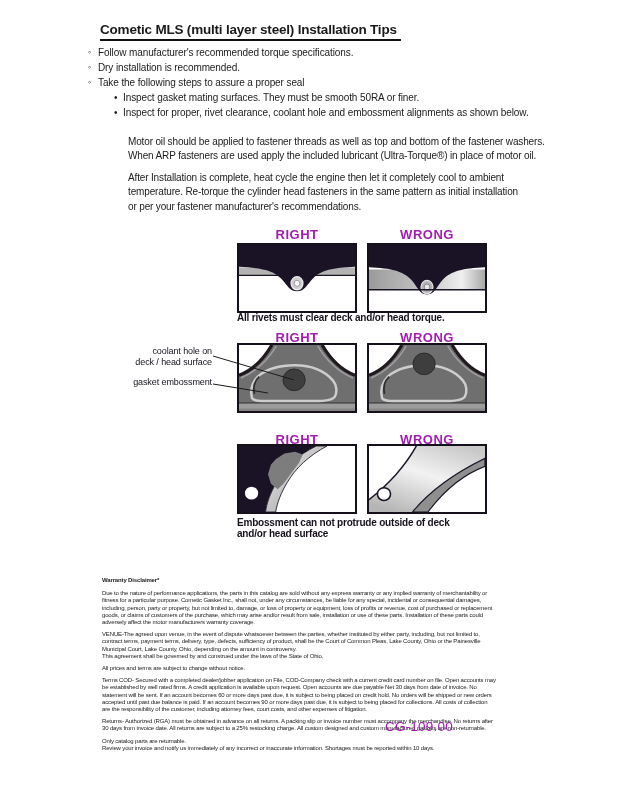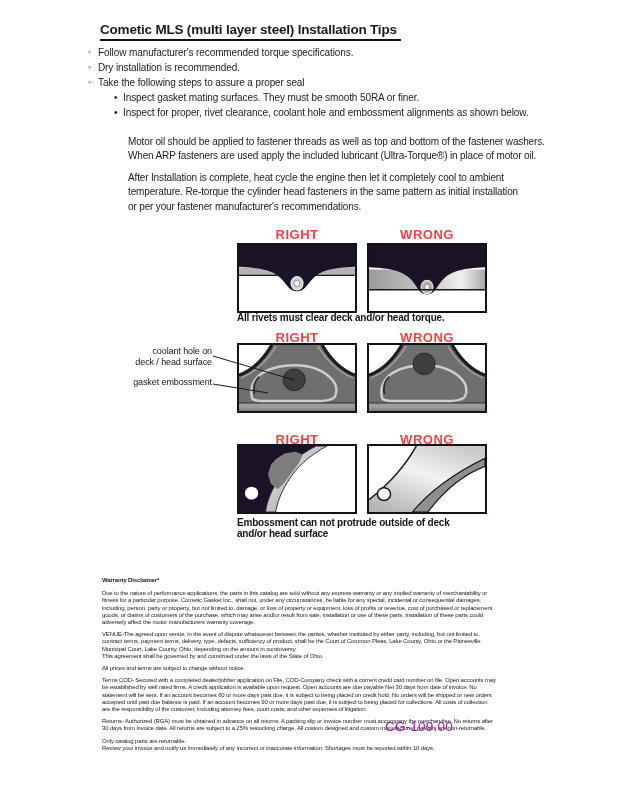--- a/index.html
+++ b/index.html
@@ -26,21 +26,21 @@
   .tip-row .marker{width:10px;flex:0 0 10px;font-size:9px;}
   .tip-row.sub{padding-left:26px;}
   .tip-row.sub .marker{width:9px;flex:0 0 9px;font-size:10px;}
 
   .diesel-heading{left:100px;top:117px;font-size:12.5px;font-weight:bold;letter-spacing:-0.2px;}
   .body-copy{left:100px;top:135px;width:470px;font-size:10px;line-height:14.4px;letter-spacing:-0.15px;margin-left:28px;}
   .body-copy p{margin:0 0 7px 0;}
 
   .dlabel{
     width:120px;text-align:center;
-    font-size:13px;font-weight:bold;letter-spacing:0.5px;color:#ef4444;
+    font-size:13px;font-weight:bold;letter-spacing:0.5px;color:#a21caf;
   }
   .dbox{
     width:116px;height:62px;
     border:2px solid #151019;
     background:#fff;line-height:0;
   }
   .dbox.tall{height:66px;}
   .dbox svg{width:100%;height:100%;}
   .dcaption{font-size:10px;font-weight:bold;letter-spacing:-0.2px;color:#17111d;line-height:10.5px;}
   .annot{

